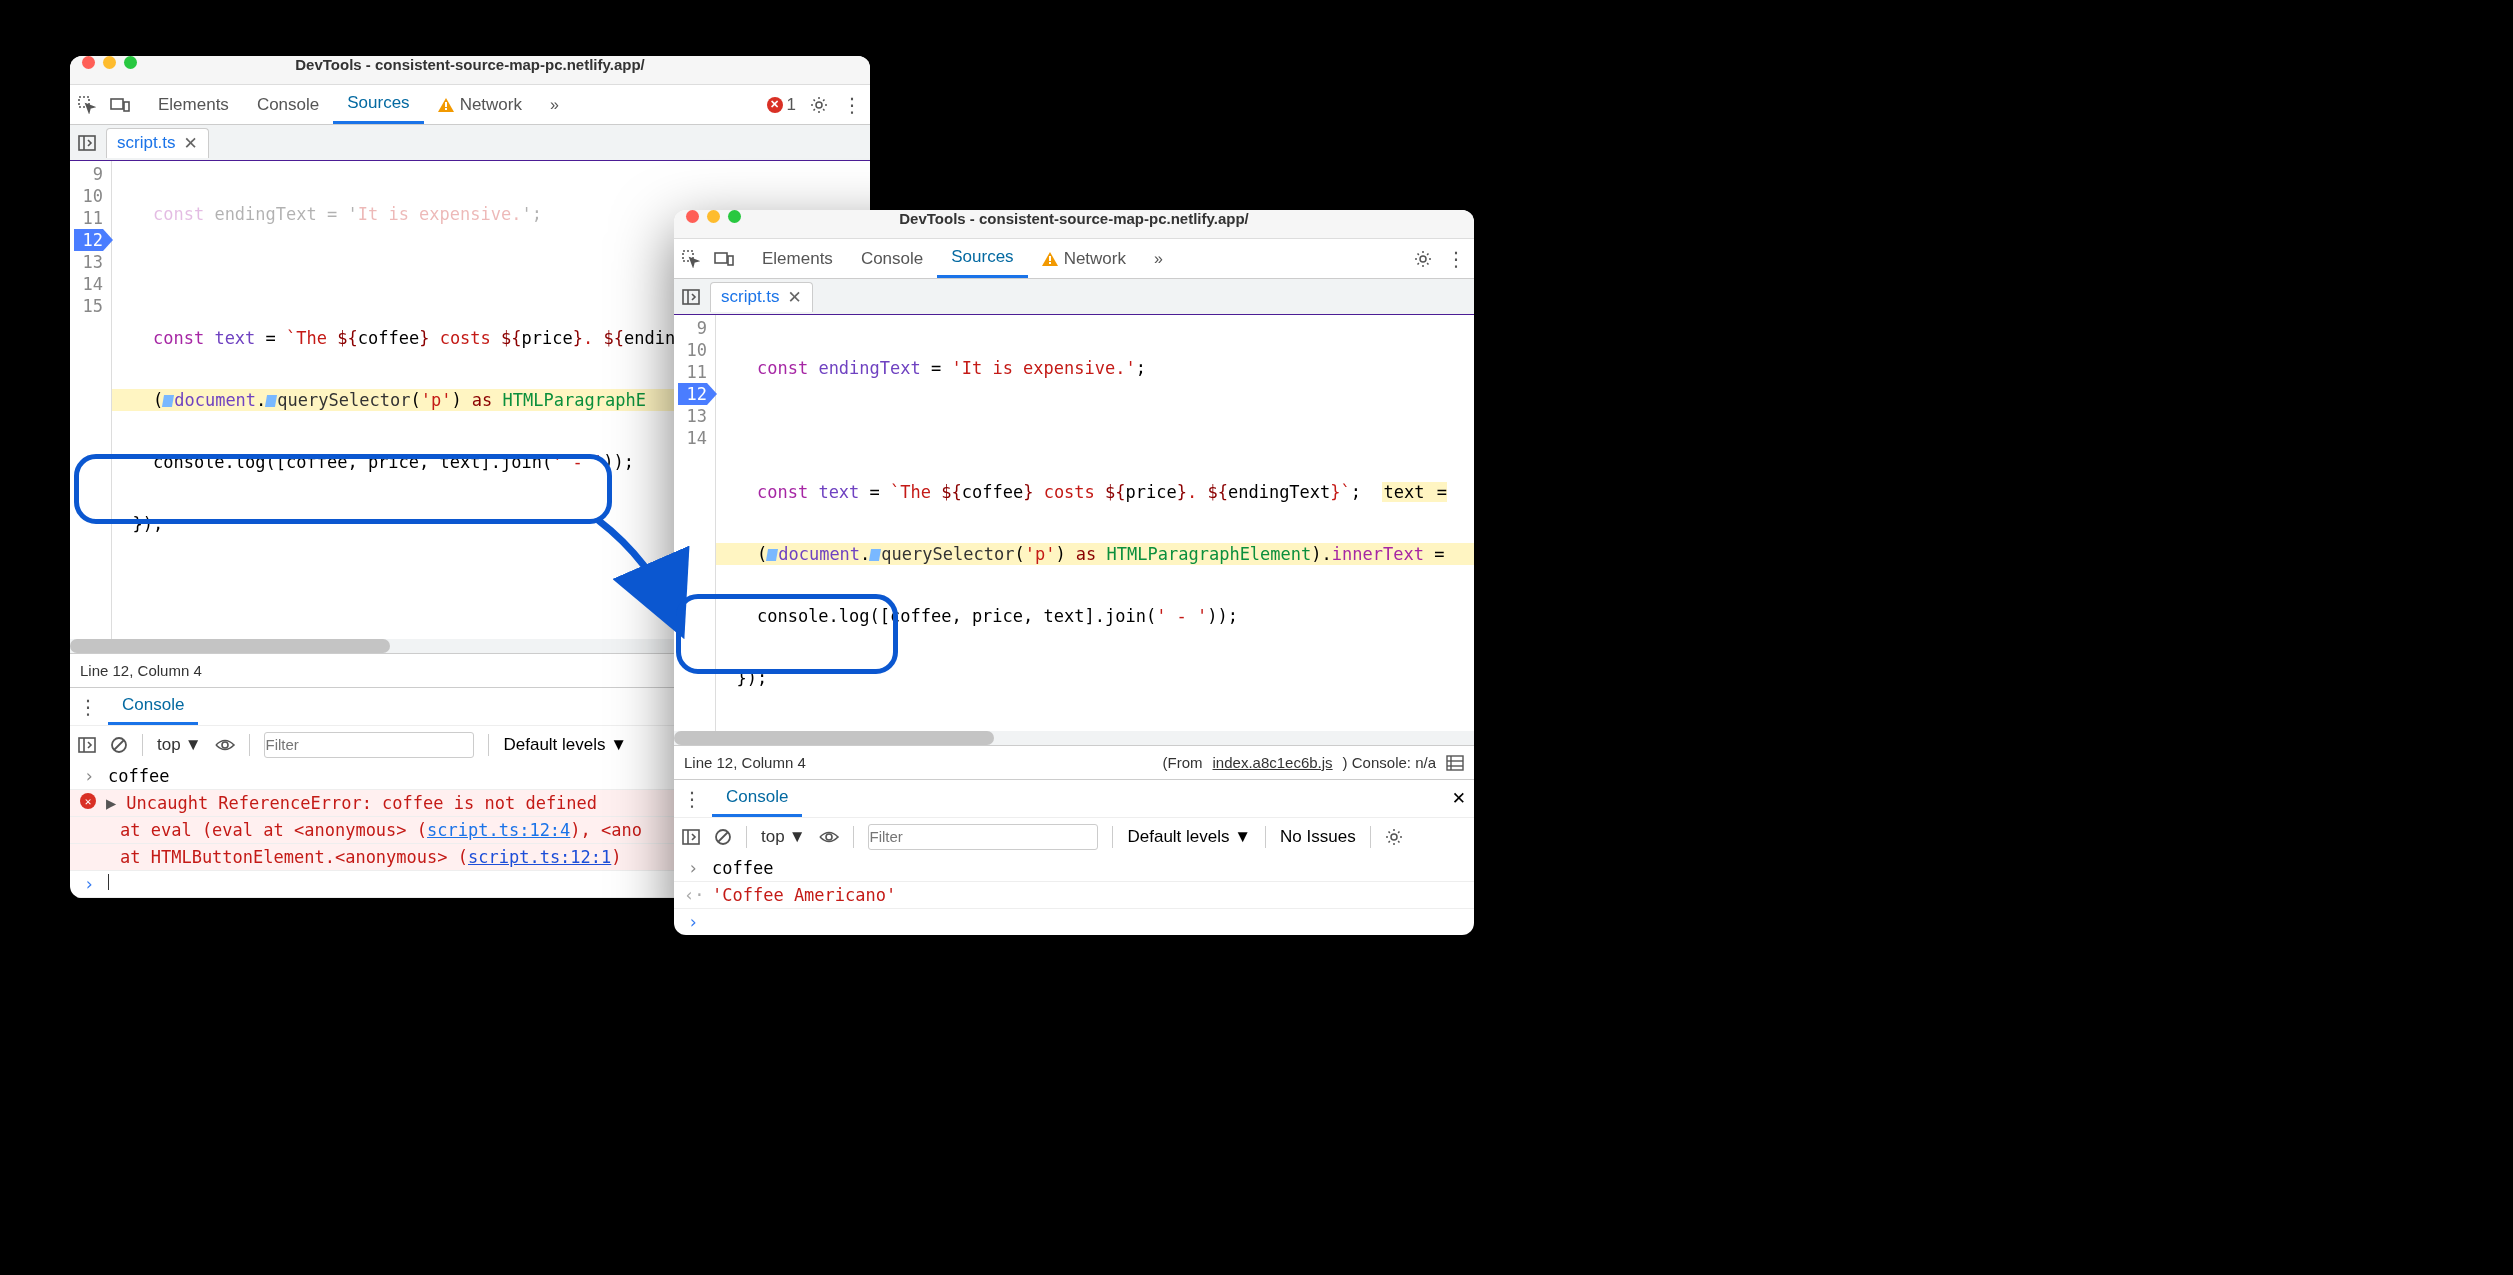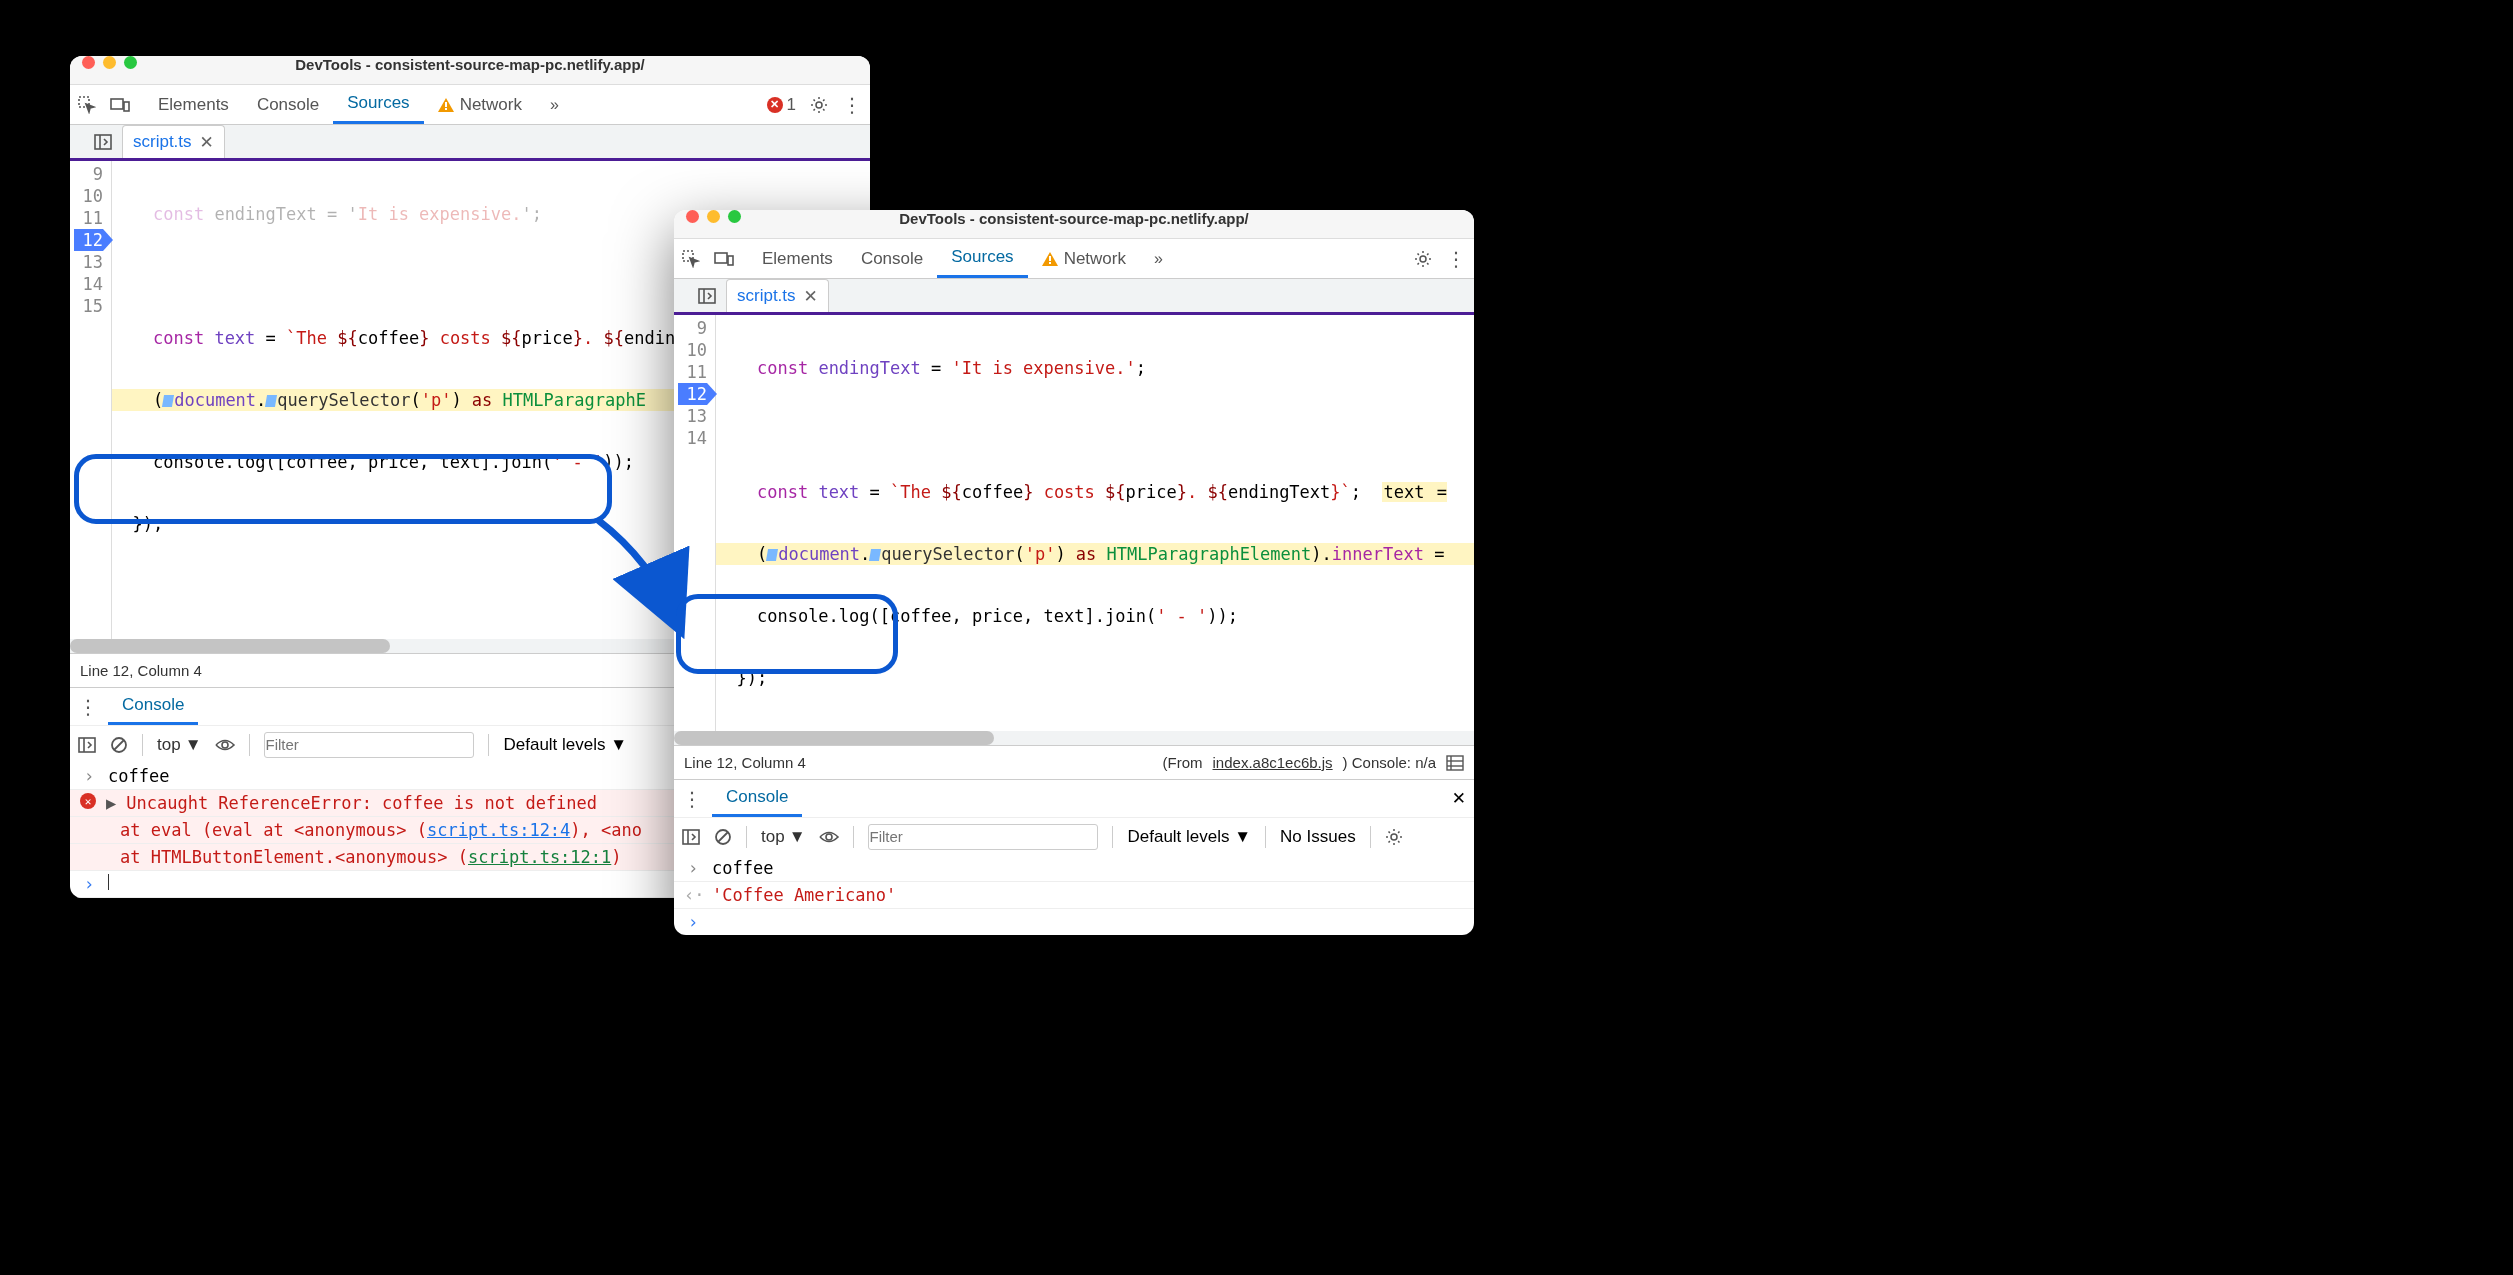--- a/index.html
+++ b/index.html
@@ -60,22 +60,23 @@
   }
   .tab.active { color: #0369a1; border-bottom: 3px solid #1a73e8; }
   .tabs-right { margin-left: auto; display: flex; align-items: center; gap: 14px; color: #555; }
 
   .icon { display: inline-flex; align-items: center; justify-content: center; }
   .chevrons { font-size: 16px; letter-spacing: -4px; }
 
   .file-tabs {
     height: 36px;
     display: flex;
-    padding: 0 24px;
-    border-bottom: 3px solid #4c1d95;
+    align-items: center;
+    padding: 0 8px;
+    border-bottom: 1px solid #4c1d95;
     gap: 10px;
     background: #f1f3f4;
   }
   .file-tab {
     background: #fff;
     border: 1px solid #ccc;
     border-bottom: none;
     padding: 4px 10px;
     display: flex;
     align-items: center;
@@ -348,21 +349,21 @@
     </div>
     <div class="console-row err">
       <span class="err-badge">✕</span>
       <span style="color:#555;">▶</span>
       <span>Uncaught ReferenceError: coffee is not defined</span>
     </div>
     <div class="console-row err" style="padding-left:50px;">
       <span><span>at eval (eval at &lt;anonymous&gt; (</span><a class="link" style="color:#1a73e8;">script.ts:12:4</a><span>), &lt;ano</span></span>
     </div>
     <div class="console-row err" style="padding-left:50px;">
-      <span><span>at HTMLButtonElement.&lt;anonymous&gt; (</span><a class="link" style="color:#15803d;">script.ts:12:1</a><span>)</span></span>
+      <span><span>at HTMLButtonElement.&lt;anonymous&gt; (</span><a class="link" style="color:#1d4ed8;">script.ts:12:1</a><span>)</span></span>
     </div>
     <div class="console-row">
       <span class="glyph blue">›</span>
       <span style="border-left:1px solid #333; height:16px; display:inline-block;"></span>
     </div>
   </div>
 </div>
 
 <div class="window win-b">
   <div class="titlebar">

